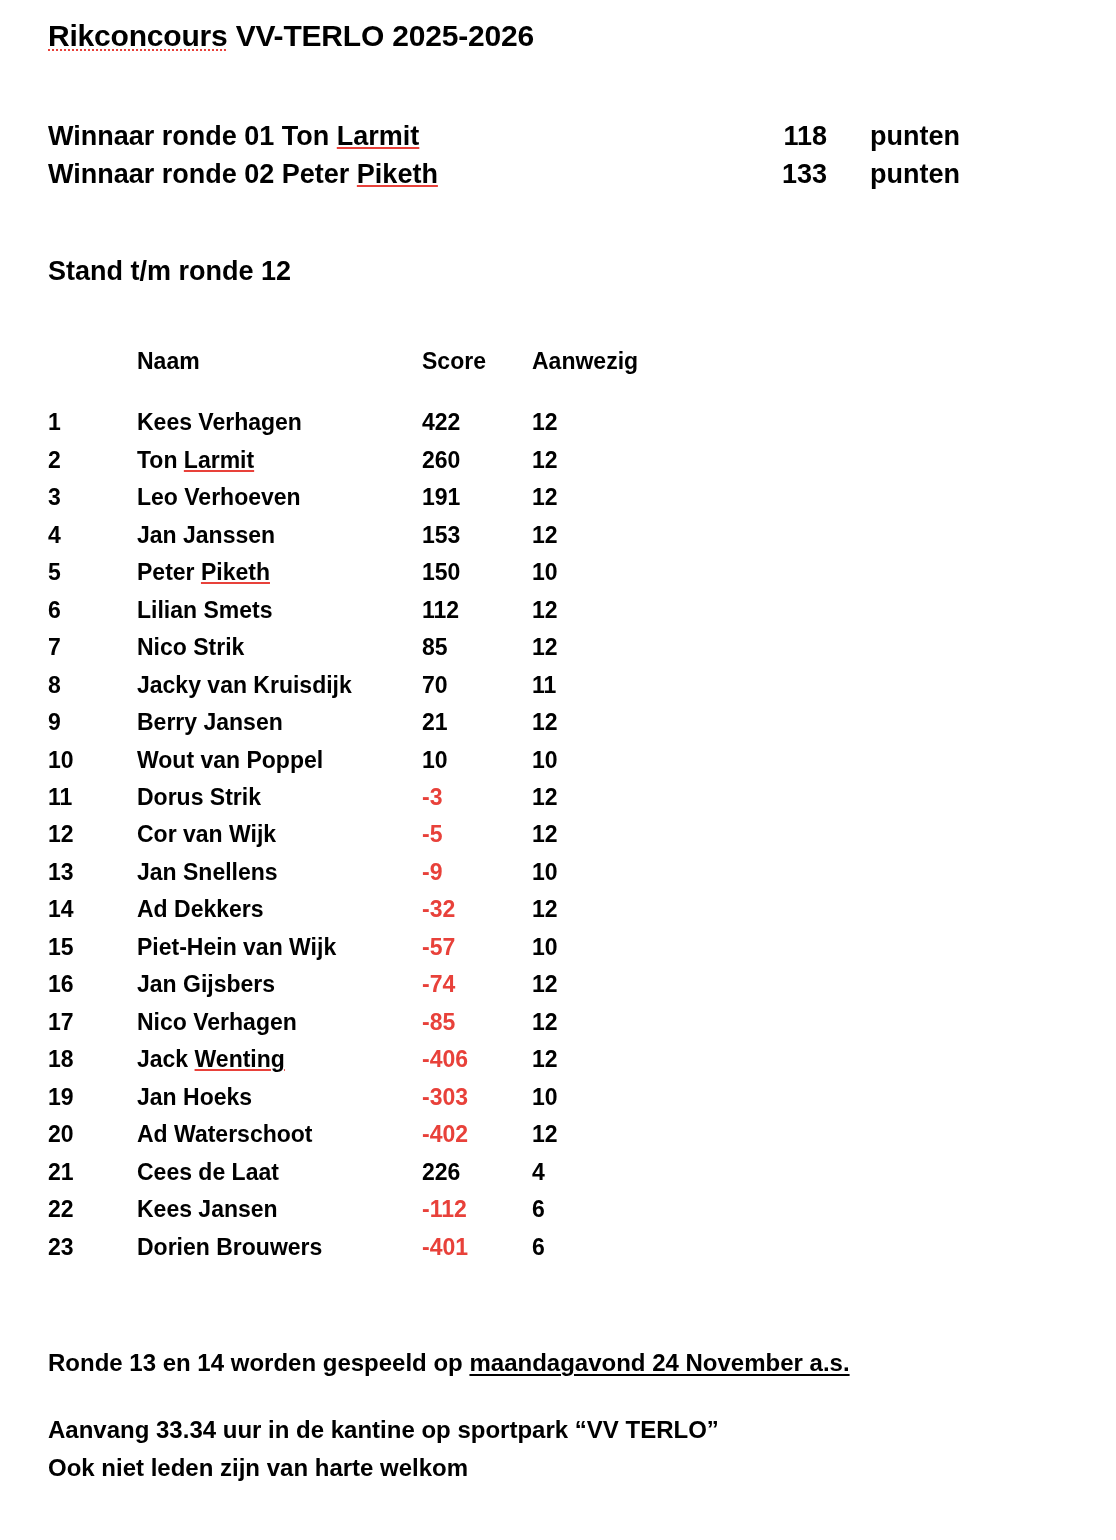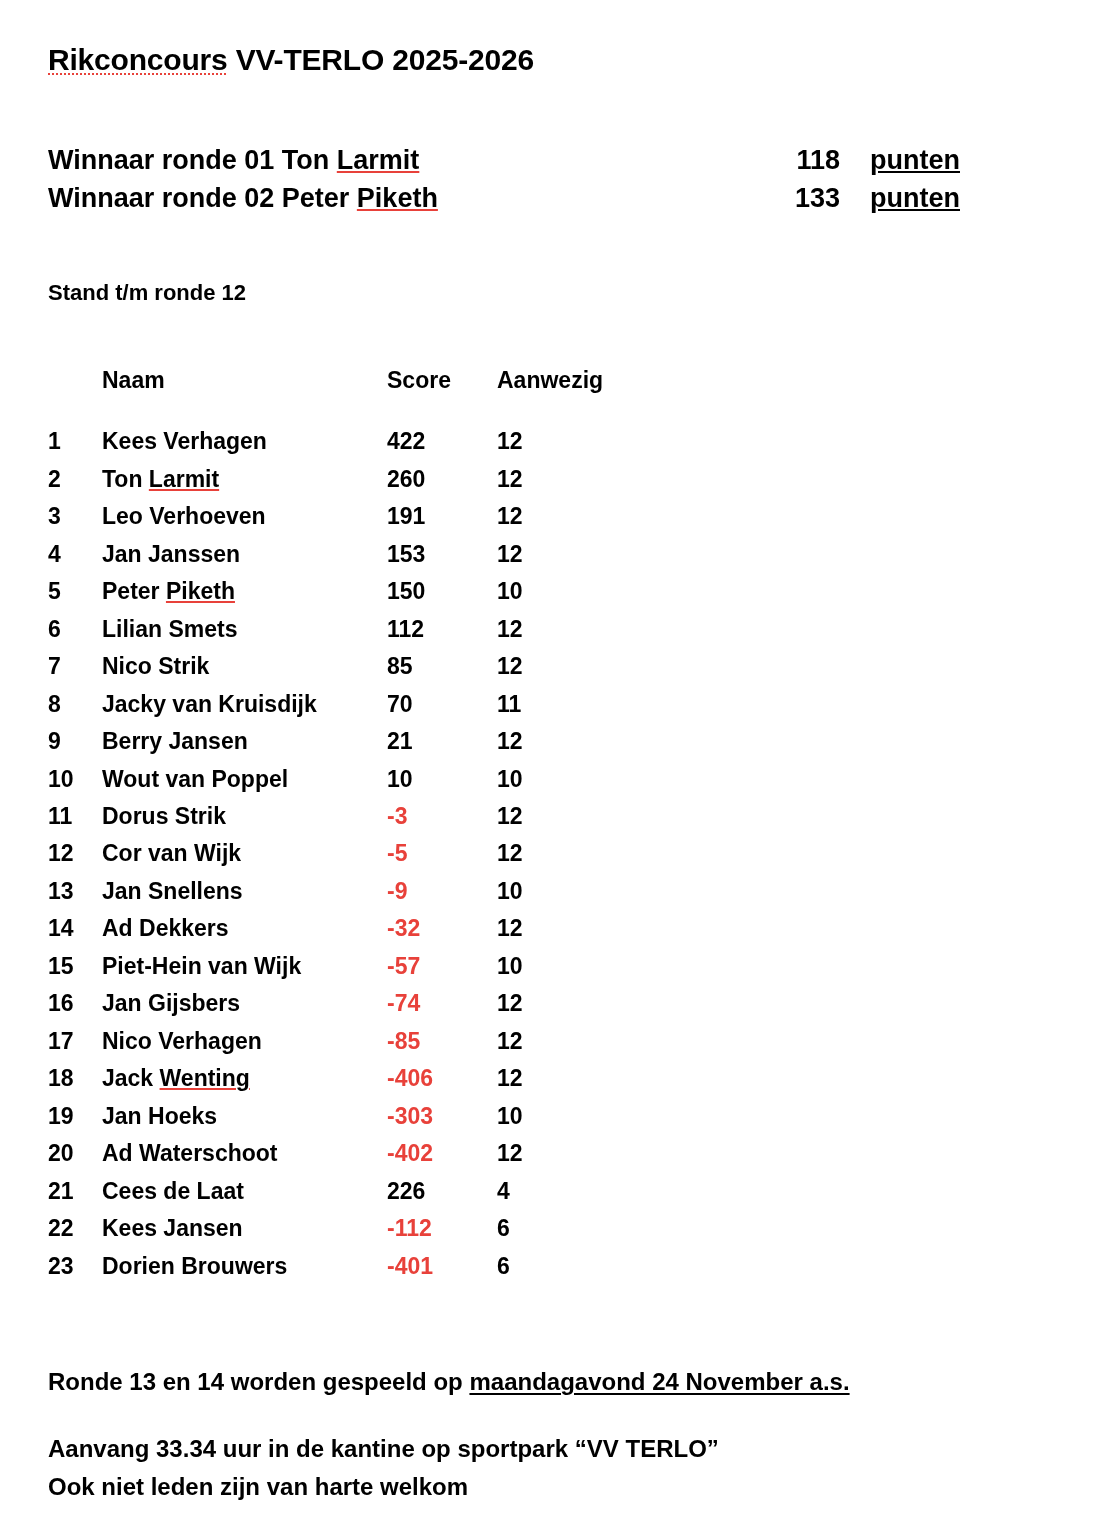--- a/index.html
+++ b/index.html
@@ -9,21 +9,21 @@
   }
   body {
     width: 1116px;
     height: 1540px;
     font-family: "Liberation Sans", sans-serif;
     color: #000000;
     position: relative;
     overflow: hidden;
   }
   .page {
-    padding: 40px 48px 0 48px;
+    padding: 16px 48px 0 48px;
     box-sizing: border-box;
     width: 1008px;
     height: 1540px;
   }
 
   .doc-title {
     font-size: 30px;
     font-weight: bold;
     letter-spacing: -0.2px;
     margin: 0 0 0 0;
@@ -62,27 +62,26 @@
   }
   .winner-text {
     width: 800px;
     white-space: nowrap;
   }
   .winner-points {
     width: 72px;
     text-align: right;
   }
   .winner-unit {
-    margin-left: 30px;
-    text-decoration: underline;
+    margin-left: 43px;
   }
 
   .stand-title {
     margin-top: 62px;
-    font-size: 22px;
+    font-size: 27px;
     font-weight: bold;
   }
 
   .table {
     margin-top: 56px;
   }
   .trow {
     display: flex;
     align-items: baseline;
     font-size: 23px;
@@ -90,20 +89,21 @@
     line-height: 1.63;
     white-space: nowrap;
   }
   .c-rank {
     width: 54px;
     padding-left: 0px;
     box-sizing: border-box;
   }
   .c-name {
     width: 285px;
+    margin-left: 35px;
   }
   .c-score {
     width: 110px;
   }
   .c-aanwezig {
     width: 160px;
   }
   .header-row {
     margin-bottom: 24px;
   }

